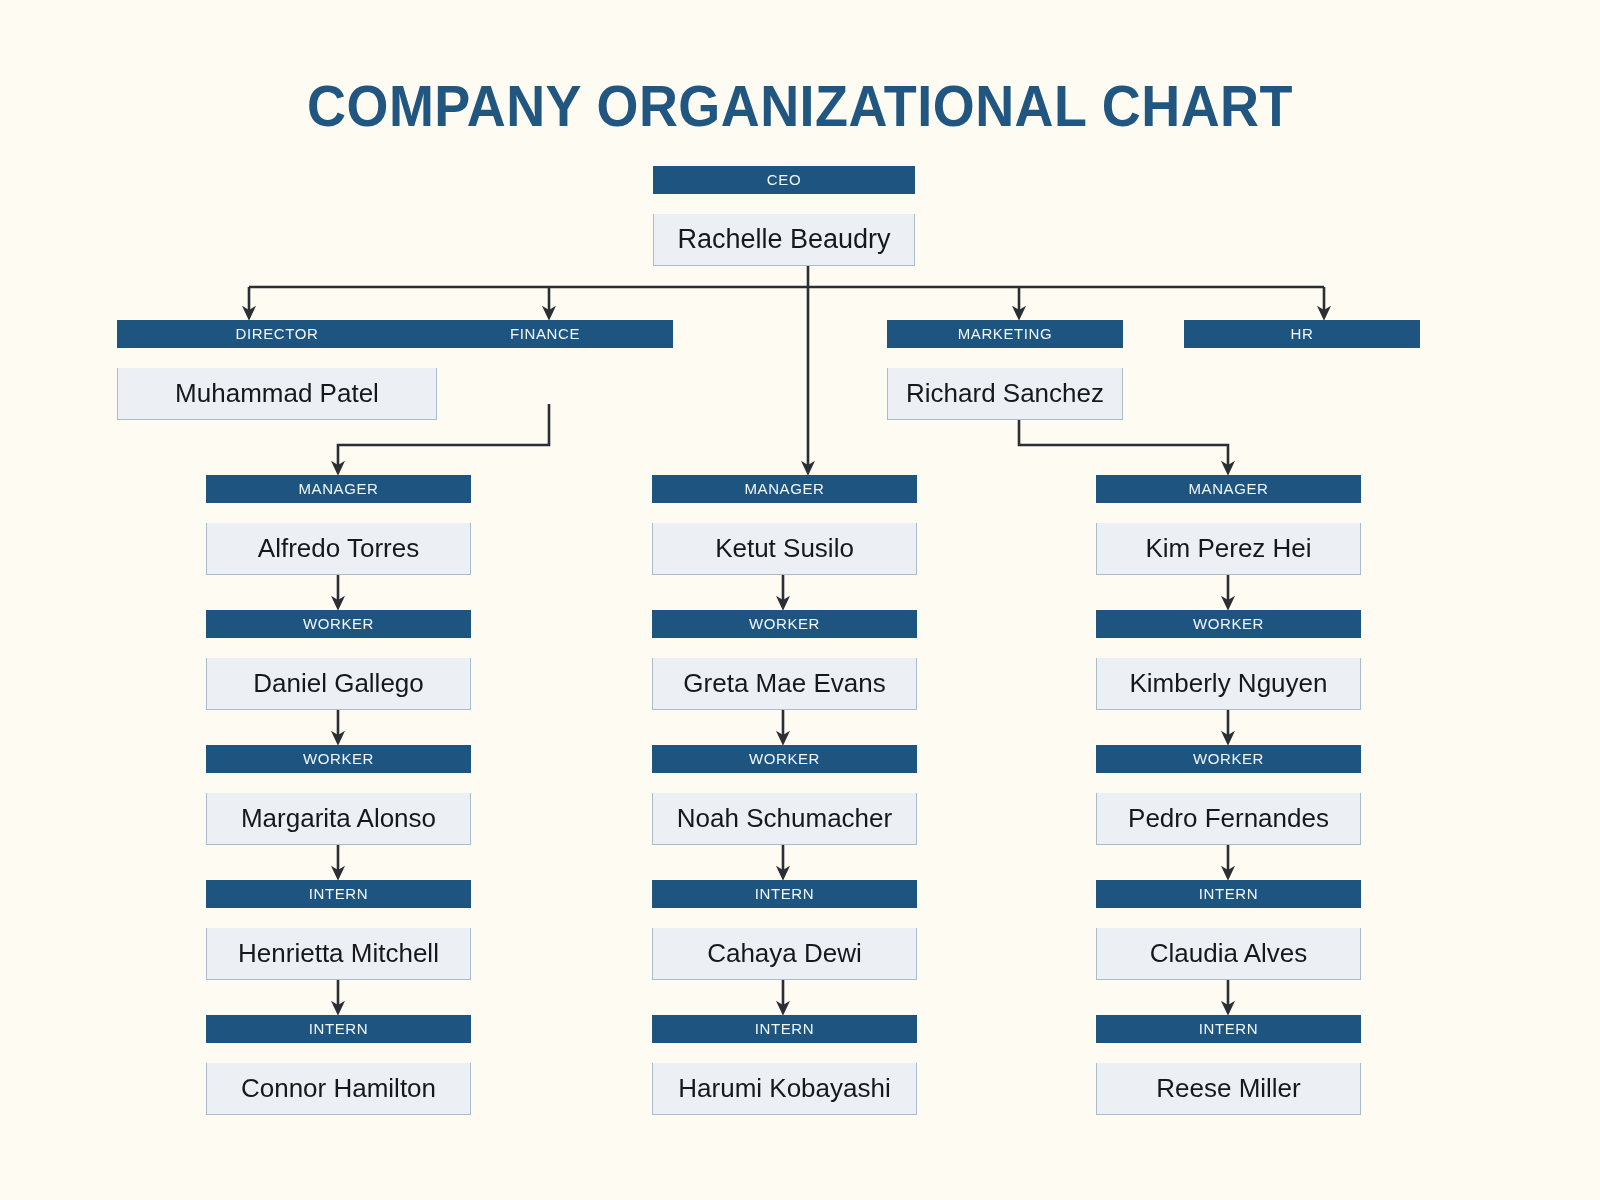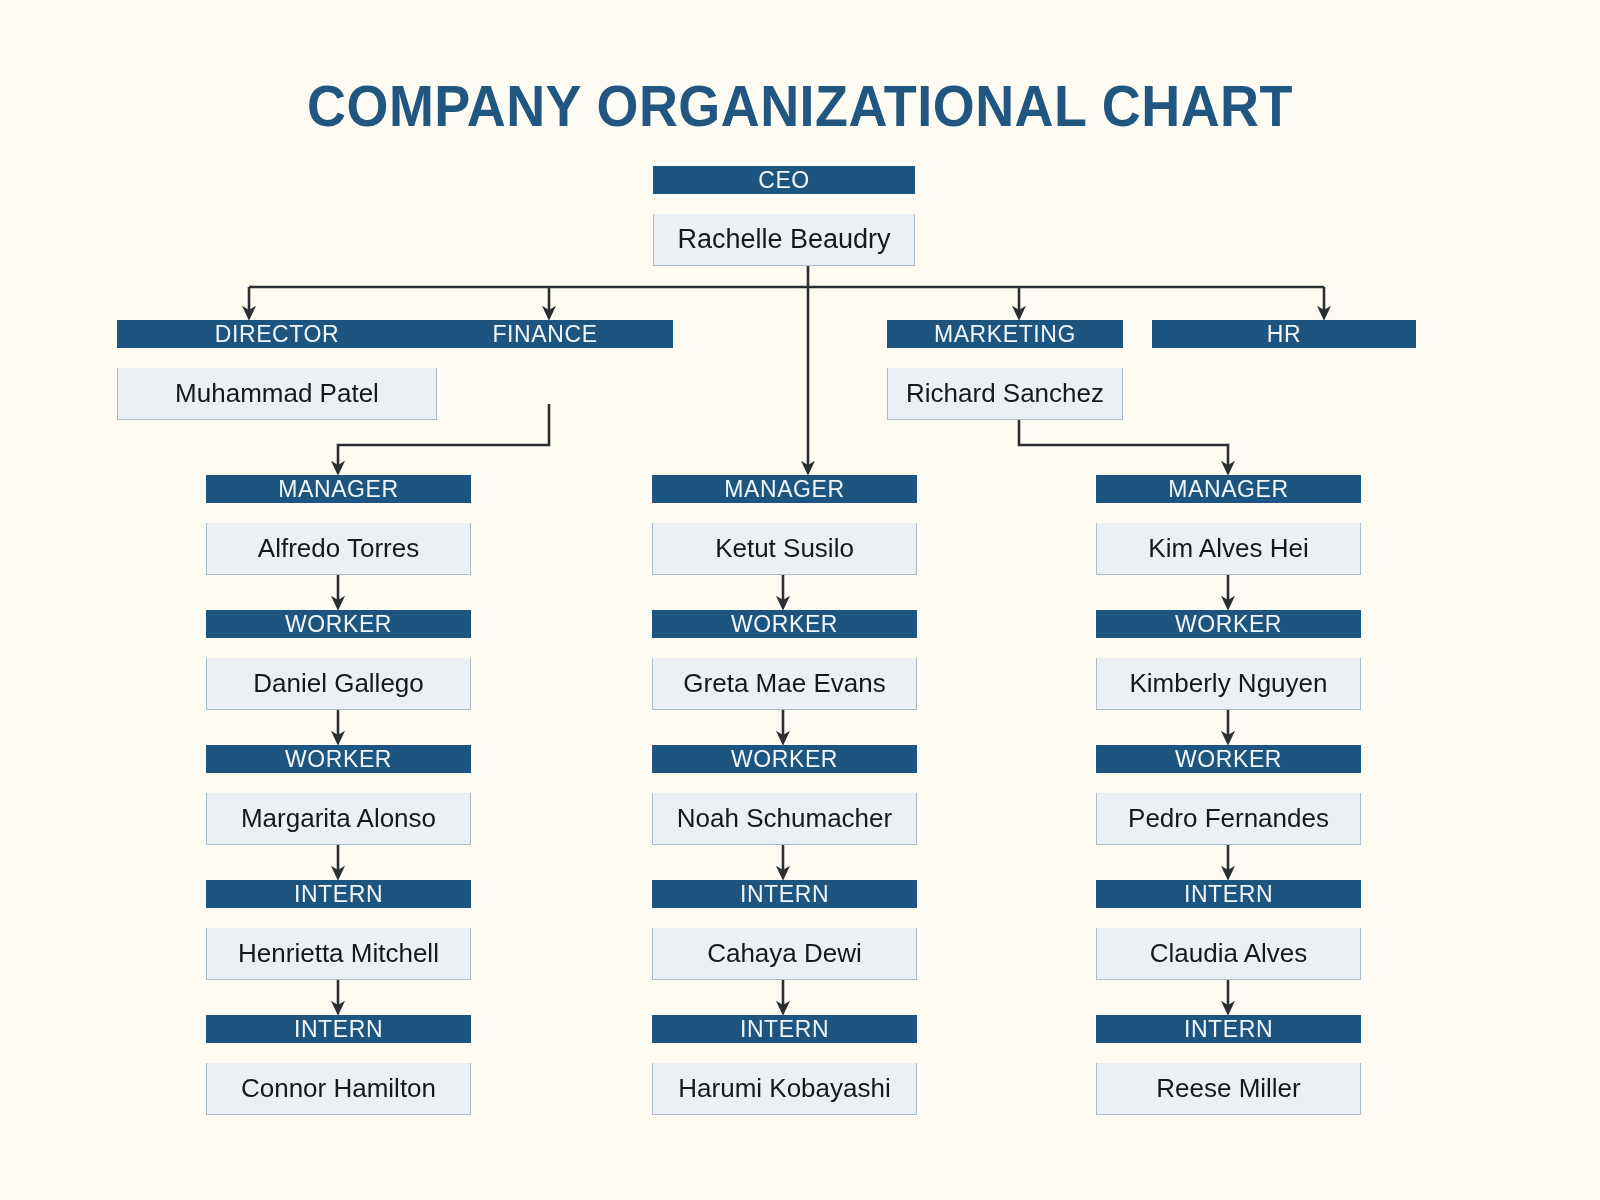--- a/index.html
+++ b/index.html
@@ -51,21 +51,21 @@
   
   .node {
     position: absolute;
     box-sizing: border-box;
   }
   .node-header {
     box-sizing: border-box;
     background: #1e5580;
     color: #f2f7fb;
     text-align: center;
-    font-size: 23px;
+    font-size: 15px;
     font-weight: 400;
     letter-spacing: 0.6px;
     line-height: 28px;
     height: 28px;
     overflow: hidden;
     white-space: nowrap;
   }
   .node-body {
     box-sizing: border-box;
     background: #eceff4;
@@ -146,37 +146,37 @@
 
   <div class="node" style="left:417px; top:320px; width:256px;">
     <div class="node-header">FINANCE</div>
   </div>
 
   <div class="node" style="left:887px; top:320px; width:236px;">
     <div class="node-header">MARKETING</div>
     <div class="node-body">Richard Sanchez</div>
   </div>
 
-  <div class="node" style="left:1152px; top:320px; width:264px;">
+  <div class="node" style="left:1184px; top:320px; width:236px;">
     <div class="node-header">HR</div>
   </div>
 
   <div class="node" style="left:206px; top:475px; width:265px;">
     <div class="node-header">MANAGER</div>
     <div class="node-body">Alfredo Torres</div>
   </div>
 
   <div class="node" style="left:652px; top:475px; width:265px;">
     <div class="node-header">MANAGER</div>
     <div class="node-body">Ketut Susilo</div>
   </div>
 
   <div class="node" style="left:1096px; top:475px; width:265px;">
     <div class="node-header">MANAGER</div>
-    <div class="node-body">Kim Alves Hei</div>
+    <div class="node-body">Kim Perez Hei</div>
   </div>
 
   <div class="node" style="left:206px; top:610px; width:265px;">
     <div class="node-header">WORKER</div>
     <div class="node-body">Daniel Gallego</div>
   </div>
 
   <div class="node" style="left:652px; top:610px; width:265px;">
     <div class="node-header">WORKER</div>
     <div class="node-body">Greta Mae Evans</div>

